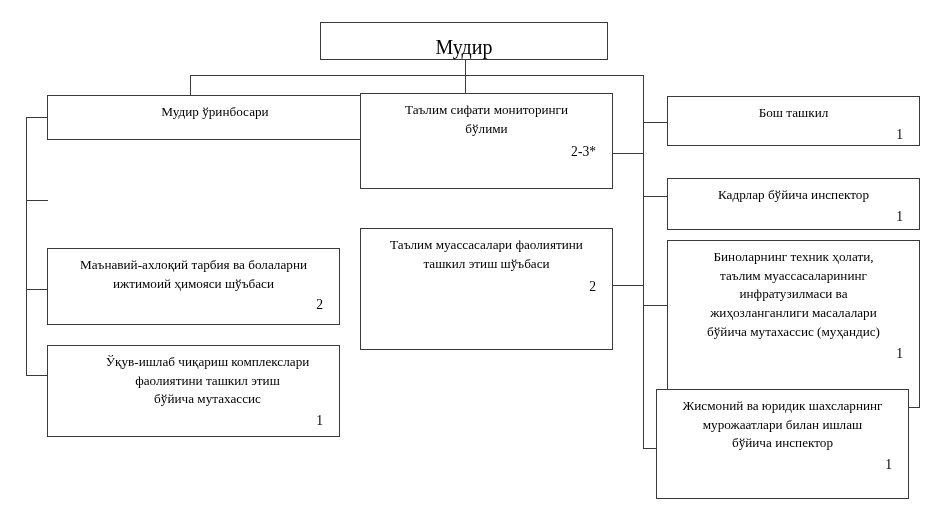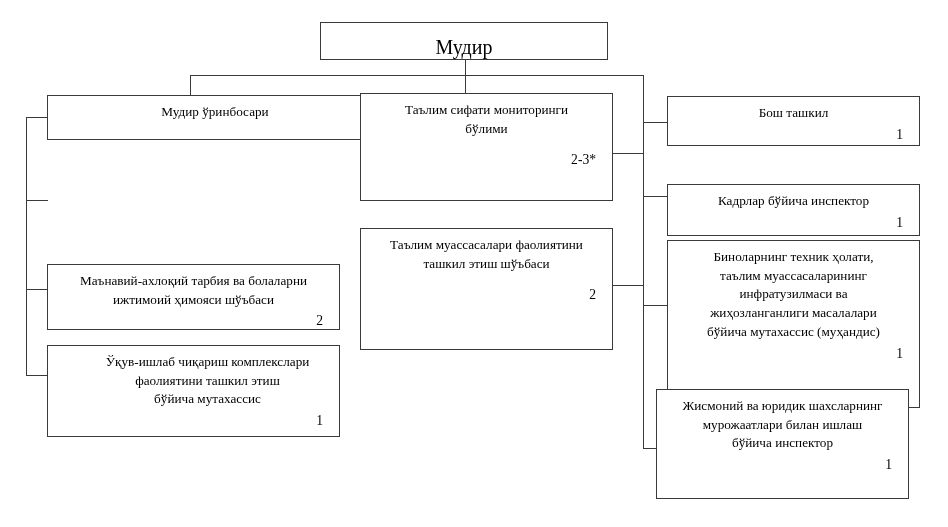--- a/index.html
+++ b/index.html
@@ -34,21 +34,21 @@
   .node-count {
     display: block;
     text-align: right;
     font-size: 13.6px;
     line-height: 1.5;
     color: #000000;
     padding-right: 6px;
     margin-top: 2px;
   }
   .node-count.spaced {
-    margin-top: 12px;
+    margin-top: 4px;
   }
   .edge {
     position: absolute;
     background: #3a3a3a;
     z-index: 1;
   }
   .edge-h { height: 1.3px; }
   .edge-v { width: 1.3px; }
   .title-node .node-label {
     font-size: 20px;
@@ -86,51 +86,51 @@
 
   <div class="node title-node" style="left:320px; top:22px; width:288px; height:38px;">
     <span class="node-label">Мудир</span>
   </div>
 
   <div class="node" style="left:47px; top:95px; width:336px; height:45px;">
     <span class="node-label">Мудир ўринбосари</span>
   </div>
 
 
-  <div class="node" style="left:47px; top:264px; width:293px; height:66px;">
+  <div class="node" style="left:47px; top:248px; width:293px; height:77px;">
     <span class="node-label">Маънавий-ахлоқий тарбия ва болаларни
 ижтимоий ҳимояси шўъбаси</span>
     <span class="node-count">2</span>
   </div>
 
   <div class="node" style="left:47px; top:345px; width:293px; height:92px;padding-left:38px;">
     <span class="node-label">Ўқув-ишлаб чиқариш комплекслари
 фаолиятини ташкил этиш
 бўйича мутахассис</span>
     <span class="node-count">1</span>
   </div>
 
-  <div class="node" style="left:360px; top:93px; width:253px; height:108px;">
+  <div class="node" style="left:360px; top:93px; width:253px; height:96px;">
     <span class="node-label">Таълим сифати мониторинги
 бўлими</span>
     <span class="node-count spaced">2-3*</span>
   </div>
 
   <div class="node" style="left:360px; top:228px; width:253px; height:122px;">
     <span class="node-label">Таълим муассасалари фаолиятини
 ташкил этиш шўъбаси</span>
     <span class="node-count spaced">2</span>
   </div>
 
   <div class="node" style="left:667px; top:96px; width:253px; height:50px;">
     <span class="node-label">Бош ташкил</span>
     <span class="node-count">1</span>
   </div>
 
-  <div class="node" style="left:667px; top:184px; width:253px; height:52px;">
+  <div class="node" style="left:667px; top:178px; width:253px; height:52px;">
     <span class="node-label">Кадрлар бўйича инспектор</span>
     <span class="node-count">1</span>
   </div>
 
   <div class="node" style="left:667px; top:240px; width:253px; height:168px;">
     <span class="node-label">Биноларнинг техник ҳолати,
 таълим муассасаларининг
 инфратузилмаси ва
 жиҳозланганлиги масалалари
 бўйича мутахассис (муҳандис)</span>

